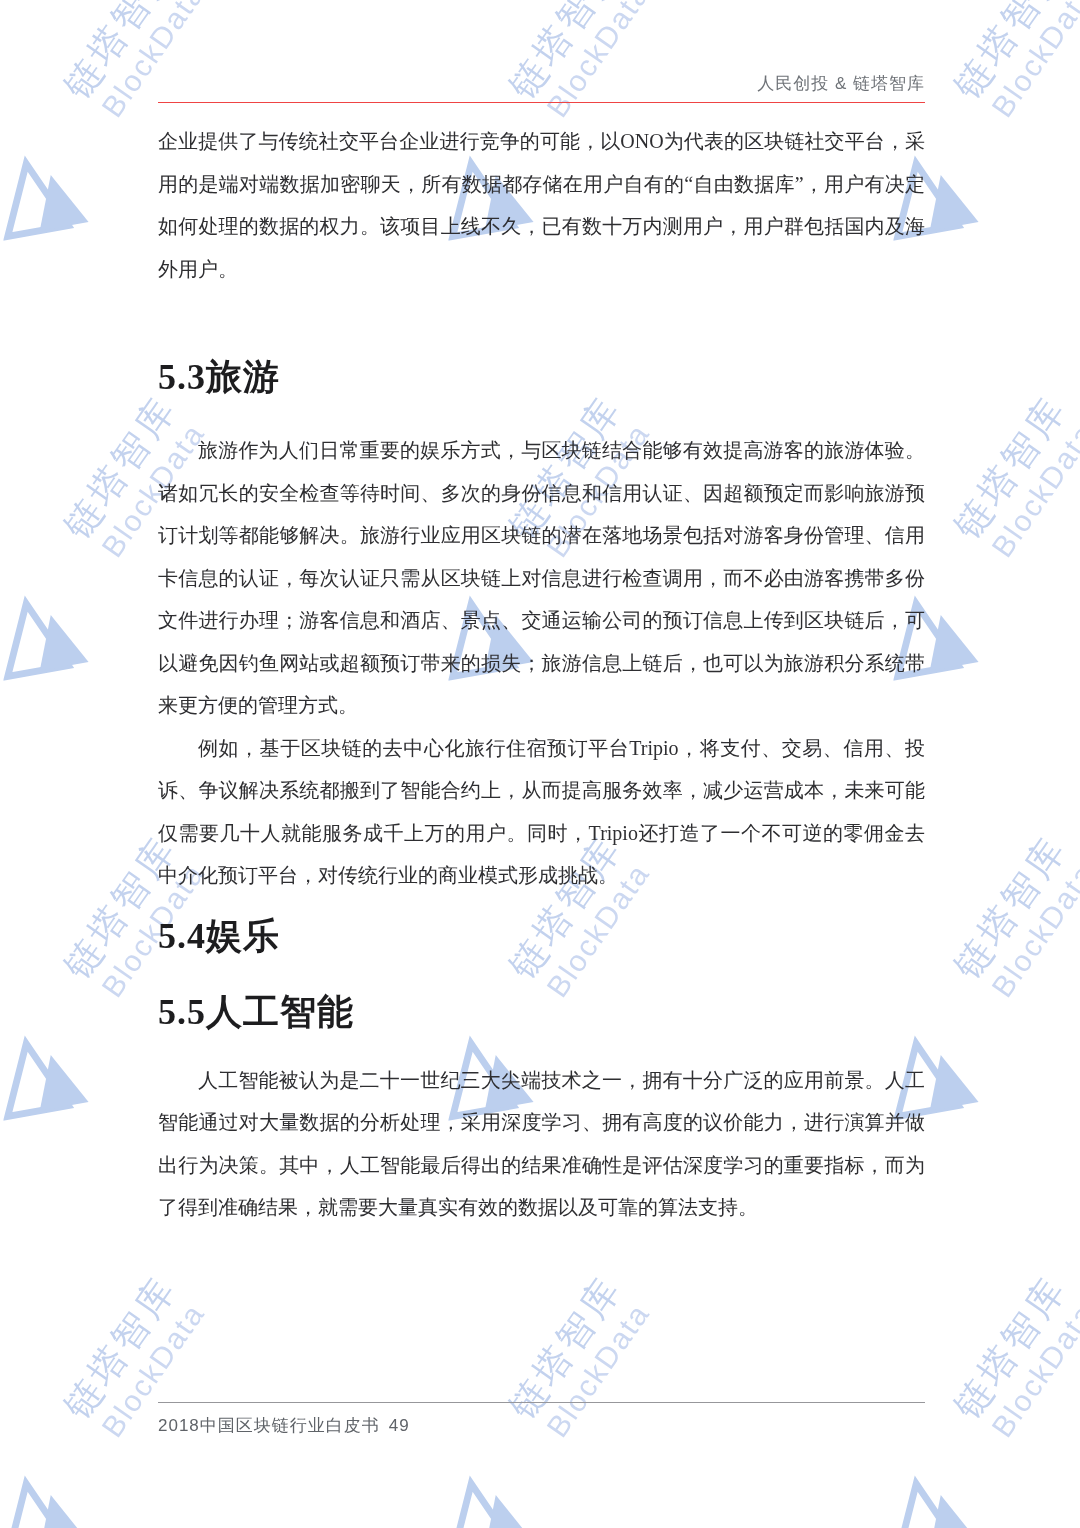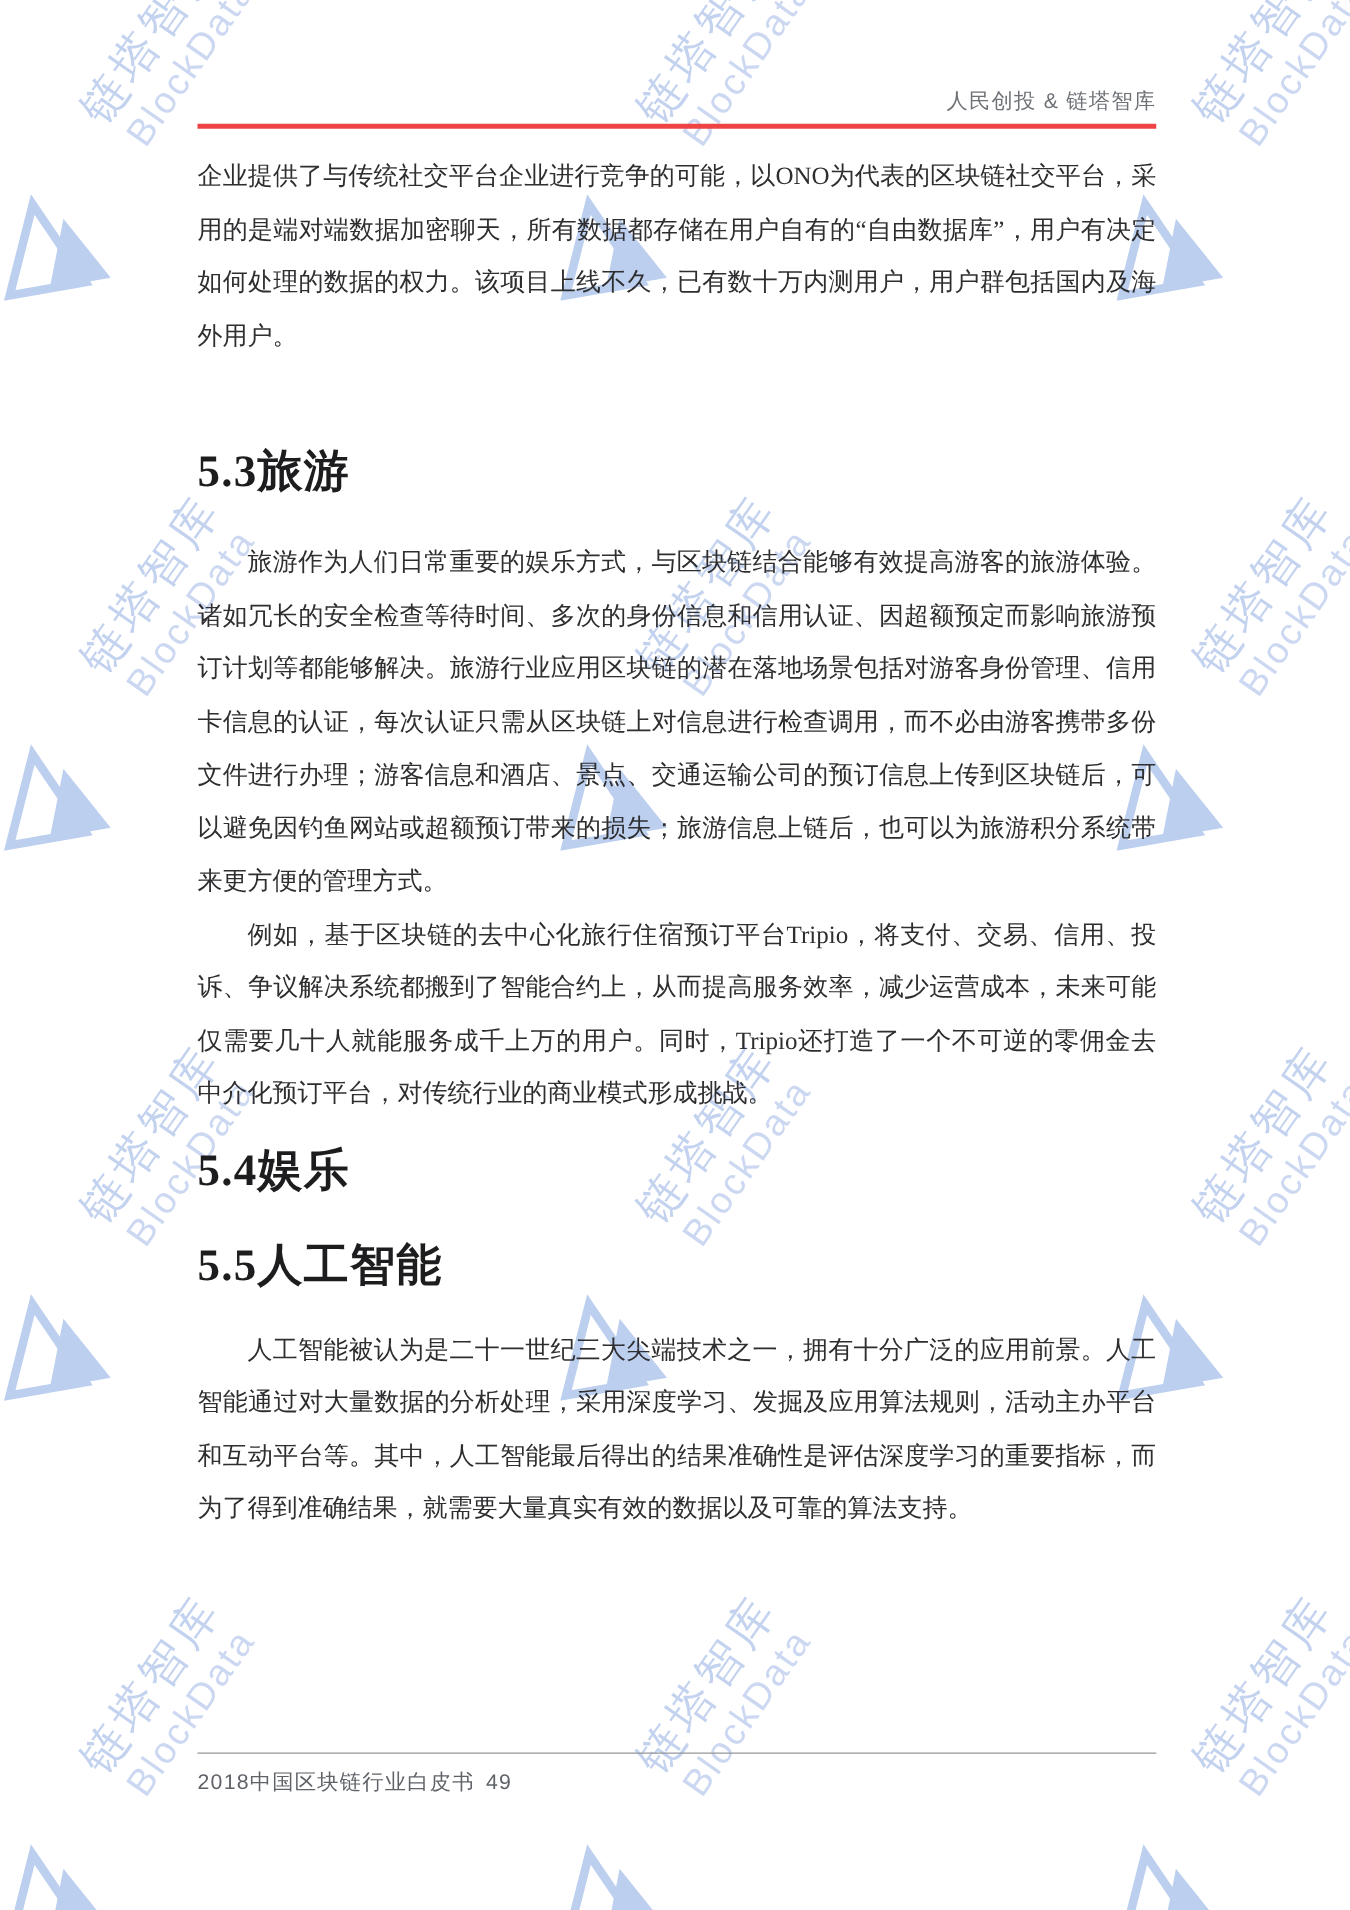--- a/index.html
+++ b/index.html
@@ -19,21 +19,21 @@
     font-family:"Liberation Sans","DejaVu Sans",sans-serif;
     white-space:nowrap;
   }
   .wm-line1 { display:block; font-size:37px; letter-spacing:4px; color:#c3d2ee; font-weight:500; }
   .wm-line2 { display:block; font-size:30px; letter-spacing:2px; color:#ccd8f1; }
   .wm-logo { position:absolute; left:6px; top:172px; width:94px; height:86px; transform:rotate(-10deg); }
 
   
   .header {
     position:absolute; left:158px; width:767px; top:0; height:103px;
-    box-sizing:border-box; border-bottom:4px solid #ef4444;
+    box-sizing:border-box; border-bottom:1px solid #ef4444;
     display:flex; align-items:flex-end; justify-content:flex-end;
     padding-bottom:7px; z-index:2;
   }
   .header-text {
     font-family:"Liberation Sans","DejaVu Sans",sans-serif;
     font-size:17px; color:#6e7277; letter-spacing:1px;
   }
 
   
   .content {
@@ -200,20 +200,20 @@
   <div class="content">
     <p id="para-intro" class="no-indent">企业提供了与传统社交平台企业进行竞争的可能，以ONO为代表的区块链社交平台，采用的是端对端数据加密聊天，所有数据都存储在用户自有的“自由数据库”，用户有决定如何处理的数据的权力。该项目上线不久，已有数十万内测用户，用户群包括国内及海外用户。</p>
 
     <h2 id="sec-53" class="sec">5.3旅游</h2>
     <p id="para-53-a">旅游作为人们日常重要的娱乐方式，与区块链结合能够有效提高游客的旅游体验。诸如冗长的安全检查等待时间、多次的身份信息和信用认证、因超额预定而影响旅游预订计划等都能够解决。旅游行业应用区块链的潜在落地场景包括对游客身份管理、信用卡信息的认证，每次认证只需从区块链上对信息进行检查调用，而不必由游客携带多份文件进行办理；游客信息和酒店、景点、交通运输公司的预订信息上传到区块链后，可以避免因钓鱼网站或超额预订带来的损失；旅游信息上链后，也可以为旅游积分系统带来更方便的管理方式。</p>
     <p id="para-53-b">例如，基于区块链的去中心化旅行住宿预订平台Tripio，将支付、交易、信用、投诉、争议解决系统都搬到了智能合约上，从而提高服务效率，减少运营成本，未来可能仅需要几十人就能服务成千上万的用户。同时，Tripio还打造了一个不可逆的零佣金去中介化预订平台，对传统行业的商业模式形成挑战。</p>
 
     <h2 id="sec-54" class="sec">5.4娱乐</h2>
 
     <h2 id="sec-55" class="sec">5.5人工智能</h2>
-    <p id="para-55-a">人工智能被认为是二十一世纪三大尖端技术之一，拥有十分广泛的应用前景。人工智能通过对大量数据的分析处理，采用深度学习、发掘及应用算法规则，活动主办平台和互动平台等。其中，人工智能最后得出的结果准确性是评估深度学习的重要指标，而为了得到准确结果，就需要大量真实有效的数据以及可靠的算法支持。</p>
+    <p id="para-55-a">人工智能被认为是二十一世纪三大尖端技术之一，拥有十分广泛的应用前景。人工智能通过对大量数据的分析处理，采用深度学习、拥有高度的议价能力，进行演算并做出行为决策。其中，人工智能最后得出的结果准确性是评估深度学习的重要指标，而为了得到准确结果，就需要大量真实有效的数据以及可靠的算法支持。</p>
   </div>
 
   <div class="footer">
     <span>2018中国区块链行业白皮书</span><span class="page-num">49</span>
   </div>
 
 </div>
 
 </body></html>

